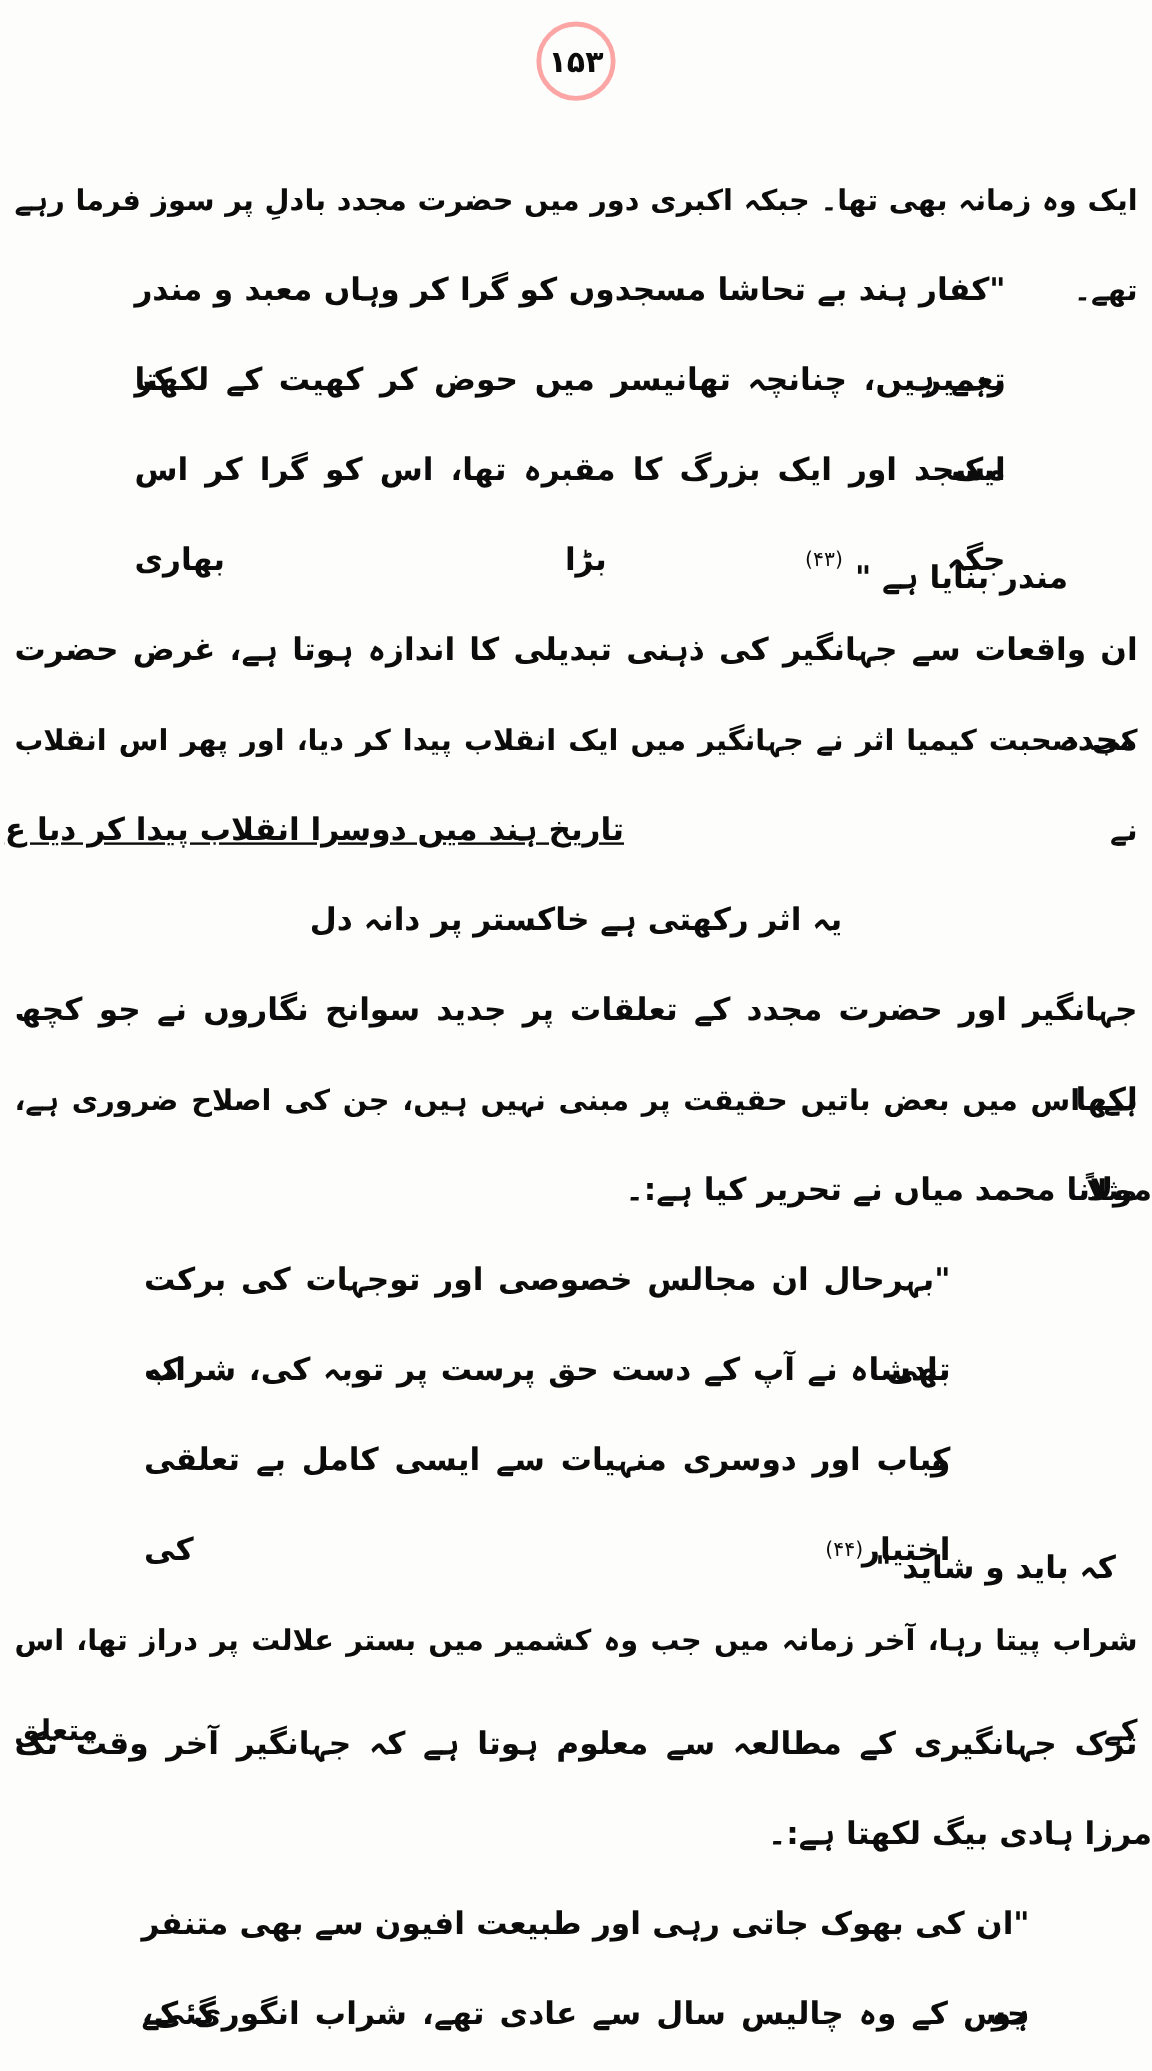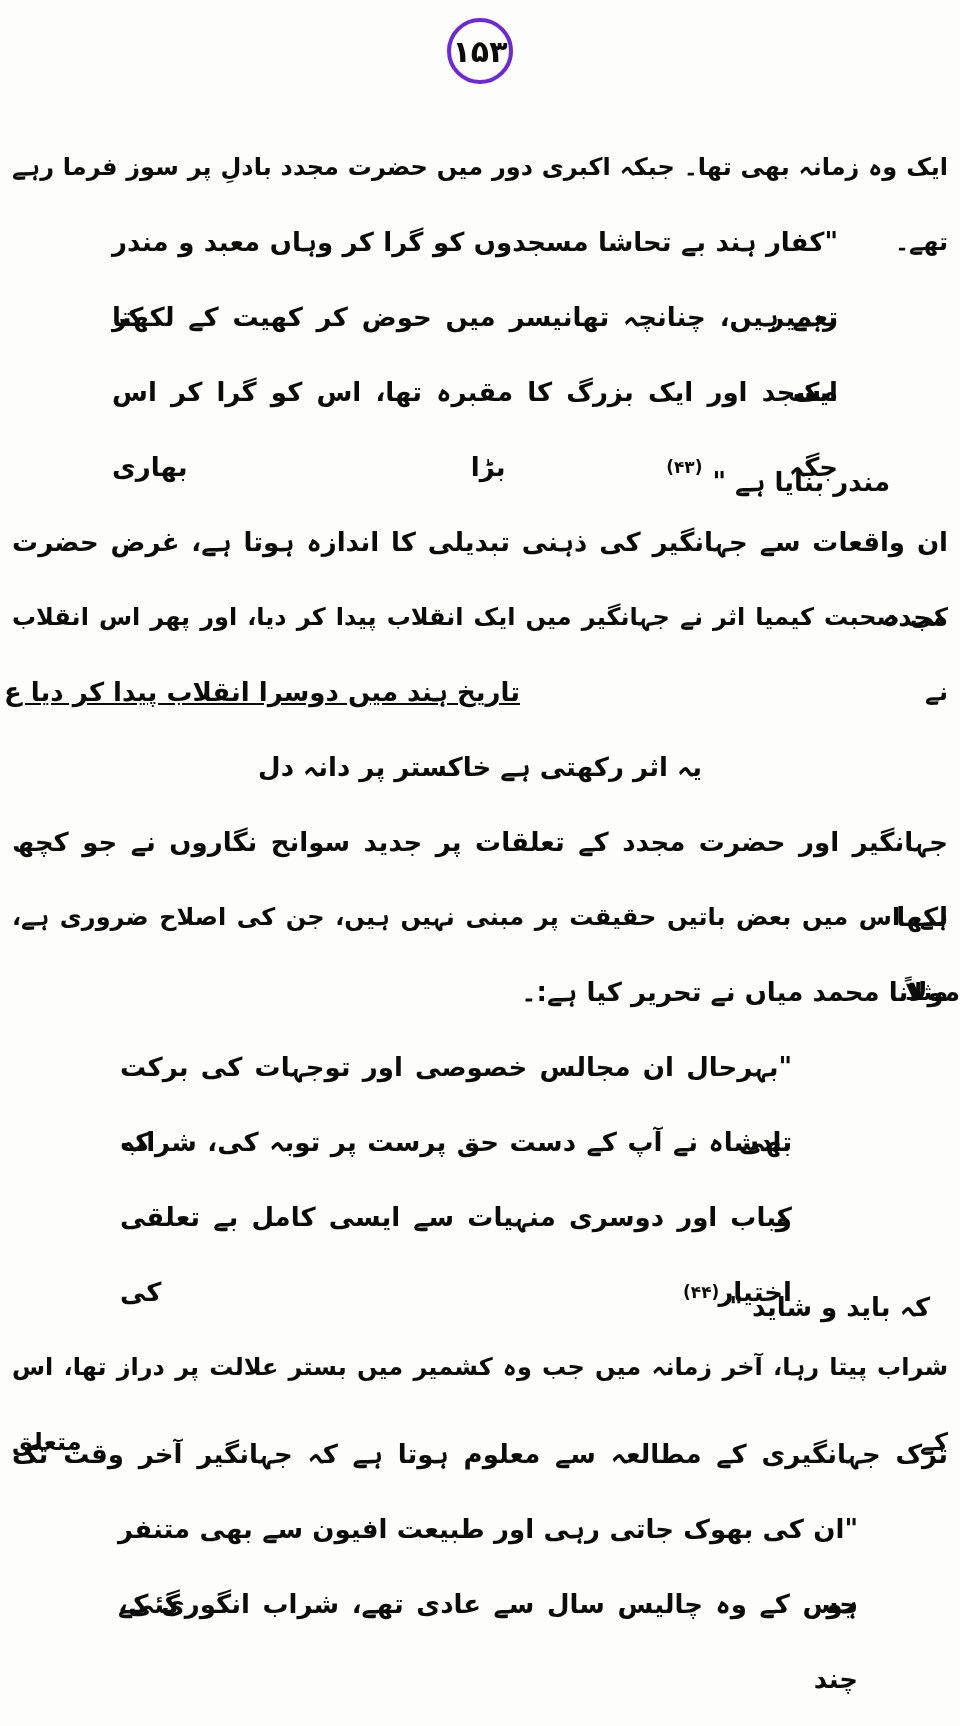--- a/index.html
+++ b/index.html
@@ -10,23 +10,23 @@
     background:#fdfdfb;
     color:#0c0c0c;
     font-family:"DejaVu Sans",sans-serif;
     direction:rtl;
     overflow:hidden;
   }
   
   .pagenum{
     position:absolute;top:18px;left:50%;transform:translateX(-50%);
     width:58px;height:58px;
-    border:4px solid #6d28d9;border-radius:50%;
+    border:4px solid #fca5a5;border-radius:50%;
     display:flex;align-items:center;justify-content:center;
-    font-size:30px;font-weight:700;
+    font-size:25px;font-weight:700;
   }
   
   .textblock{position:absolute;top:130px;right:0;left:0;}
   .line{
     height:75px;line-height:75px;
     font-size:26px;font-weight:700;
     letter-spacing:0;
   }
   .tight{font-size:24px;}
   .j{text-align:justify;text-align-last:justify;}
@@ -34,21 +34,21 @@
   .q1{margin-right:122px;margin-left:112px;}
   .q1e{margin-right:70px;text-align:right;white-space:nowrap;}
   .p8{margin-right:440px;text-align:right;white-space:nowrap;text-decoration:underline;}
   .verse{text-align:center;margin:0 120px;white-space:nowrap;}
   .p12{text-align:right;white-space:nowrap;}
   .q2{margin-right:168px;margin-left:120px;}
   .q2e{margin-right:30px;text-align:right;white-space:nowrap;}
   .q3{margin-right:102px;margin-left:118px;}
   .gap{margin-top:12px;}
   .fn{
-    font-size:17px;font-weight:700;
+    font-size:17px;font-weight:400;
     vertical-align:18px;
     margin-right:10px;
     letter-spacing:1px;
   }
 </style>
 </head>
 <body>
 
 <div class="page">
 
@@ -81,18 +81,19 @@
     <div class="line q2 j">"بہرحال ان مجالس خصوصی اور توجہات کی برکت تھی کہ</div>
     <div class="line q2 j">بادشاہ نے آپ کے دست حق پرست پر توبہ کی، شراب و</div>
     <div class="line q2 j">کباب اور دوسری منہیات سے ایسی کامل بے تعلقی اختیار کی</div>
 
     <div class="line q2e">
       <span>کہ باید و شاید "</span><span class="fn">(۴۴)</span>
     </div>
 
     <div class="line full j tight">شراب پیتا رہا، آخر زمانہ میں جب وہ کشمیر میں بستر علالت پر دراز تھا، اس کے متعلق</div>
     <div class="line full j gap">تزک جہانگیری کے مطالعہ سے معلوم ہوتا ہے کہ جہانگیر آخر وقت تک</div>
+    <div class="line p12">مرزا ہادی بیگ لکھتا ہے:۔</div>
 
     <div class="line q3 j">"ان کی بھوک جاتی رہی اور طبیعت افیون سے بھی متنفر ہو گئی،</div>
     <div class="line q3 j">جس کے وہ چالیس سال سے عادی تھے، شراب انگوری کے چند</div>
 
   </div>
 </div>
 
 </body></html>

